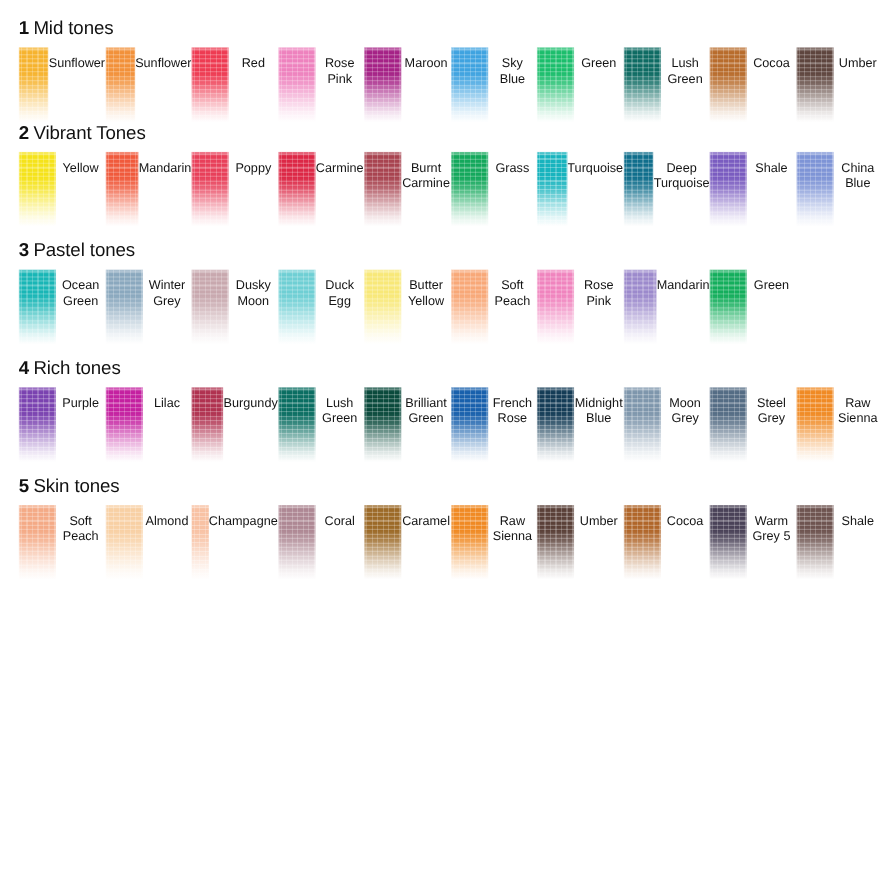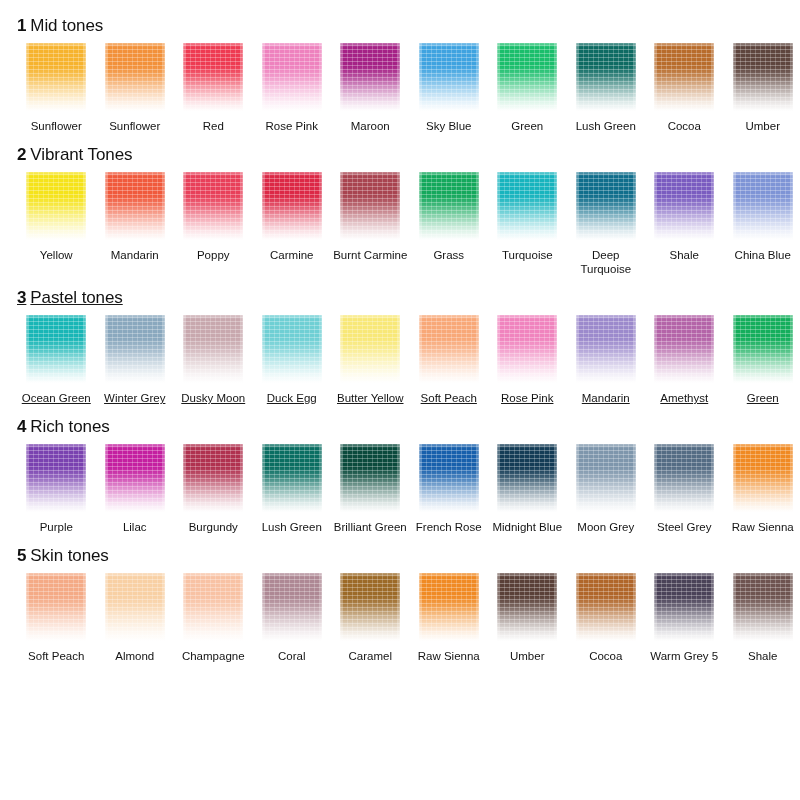--- a/index.html
+++ b/index.html
@@ -42,22 +42,22 @@
   .swatch-row {
     display: flex;
     align-items: flex-start;
     padding-left: 9px;
     margin-top: 7px;
   }
   .swatch-cell {
     width: 78.5px;
     flex: 0 0 78.5px;
     display: flex;
-    flex-direction: column;
-    align-items: center;
+    flex-direction: row;
+    align-items: flex-start;
     box-sizing: border-box;
   }
   .swatch {
     width: 60px;
     height: 68px;
     position: relative;
     overflow: hidden;
     background: #ffffff;
   }
   
@@ -189,21 +189,21 @@
         <div class="swatch-cell">
           <div class="swatch">
             <div class="ink" style="background: linear-gradient(rgb(94, 69, 62) 0%, rgb(94, 69, 62) 34%, rgba(94, 69, 62, 0.82) 48%, rgba(94, 69, 62, 0.55) 62%, rgba(94, 69, 62, 0.3) 76%, rgba(94, 69, 62, 0.12) 88%, rgba(94, 69, 62, 0) 100%);"></div>
             <div class="grain"></div>
             <div class="edge"></div>
           </div>
           <div class="swatch-label">Umber</div>
         </div>
       </div>
     </section>
-    <section class="group" style="margin-top: 12px;">
+    <section class="group" style="">
       <h2 class="group-heading"><span class="gnum">2</span><span>Vibrant Tones</span></h2>
       <div class="swatch-row">
         <div class="swatch-cell">
           <div class="swatch">
             <div class="ink" style="background: linear-gradient(rgb(245, 227, 26) 0%, rgb(245, 227, 26) 34%, rgba(245, 227, 26, 0.82) 48%, rgba(245, 227, 26, 0.55) 62%, rgba(245, 227, 26, 0.3) 76%, rgba(245, 227, 26, 0.12) 88%, rgba(245, 227, 26, 0) 100%);"></div>
             <div class="grain"></div>
             <div class="edge"></div>
           </div>
           <div class="swatch-label">Yellow</div>
         </div>
@@ -274,21 +274,21 @@
         <div class="swatch-cell">
           <div class="swatch">
             <div class="ink" style="background: linear-gradient(rgb(126, 148, 214) 0%, rgb(126, 148, 214) 34%, rgba(126, 148, 214, 0.82) 48%, rgba(126, 148, 214, 0.55) 62%, rgba(126, 148, 214, 0.3) 76%, rgba(126, 148, 214, 0.12) 88%, rgba(126, 148, 214, 0) 100%);"></div>
             <div class="grain"></div>
             <div class="edge"></div>
           </div>
           <div class="swatch-label">China Blue</div>
         </div>
       </div>
     </section>
-    <section class="group" style="margin-top: 12px; text-decoration: underline;">
+    <section class="group" style="margin-top: 12px;">
       <h2 class="group-heading"><span class="gnum">3</span><span>Pastel tones</span></h2>
       <div class="swatch-row">
         <div class="swatch-cell">
           <div class="swatch">
             <div class="ink" style="background: linear-gradient(rgb(25, 182, 182) 0%, rgb(25, 182, 182) 34%, rgba(25, 182, 182, 0.82) 48%, rgba(25, 182, 182, 0.55) 62%, rgba(25, 182, 182, 0.3) 76%, rgba(25, 182, 182, 0.12) 88%, rgba(25, 182, 182, 0) 100%);"></div>
             <div class="grain"></div>
             <div class="edge"></div>
           </div>
           <div class="swatch-label">Ocean Green</div>
         </div>
@@ -340,28 +340,20 @@
           </div>
           <div class="swatch-label">Rose Pink</div>
         </div>
         <div class="swatch-cell">
           <div class="swatch">
             <div class="ink" style="background: linear-gradient(rgb(156, 138, 204) 0%, rgb(156, 138, 204) 34%, rgba(156, 138, 204, 0.82) 48%, rgba(156, 138, 204, 0.55) 62%, rgba(156, 138, 204, 0.3) 76%, rgba(156, 138, 204, 0.12) 88%, rgba(156, 138, 204, 0) 100%);"></div>
             <div class="grain"></div>
             <div class="edge"></div>
           </div>
           <div class="swatch-label">Mandarin</div>
-        </div>
-        <div class="swatch-cell">
-          <div class="swatch">
-            <div class="ink" style="background: linear-gradient(rgb(180, 100, 168) 0%, rgb(180, 100, 168) 34%, rgba(180, 100, 168, 0.82) 48%, rgba(180, 100, 168, 0.55) 62%, rgba(180, 100, 168, 0.3) 76%, rgba(180, 100, 168, 0.12) 88%, rgba(180, 100, 168, 0) 100%);"></div>
-            <div class="grain"></div>
-            <div class="edge"></div>
-          </div>
-          <div class="swatch-label">Amethyst</div>
         </div>
         <div class="swatch-cell">
           <div class="swatch">
             <div class="ink" style="background: linear-gradient(rgb(20, 174, 92) 0%, rgb(20, 174, 92) 34%, rgba(20, 174, 92, 0.82) 48%, rgba(20, 174, 92, 0.55) 62%, rgba(20, 174, 92, 0.3) 76%, rgba(20, 174, 92, 0.12) 88%, rgba(20, 174, 92, 0) 100%);"></div>
             <div class="grain"></div>
             <div class="edge"></div>
           </div>
           <div class="swatch-label">Green</div>
         </div>
       </div>

